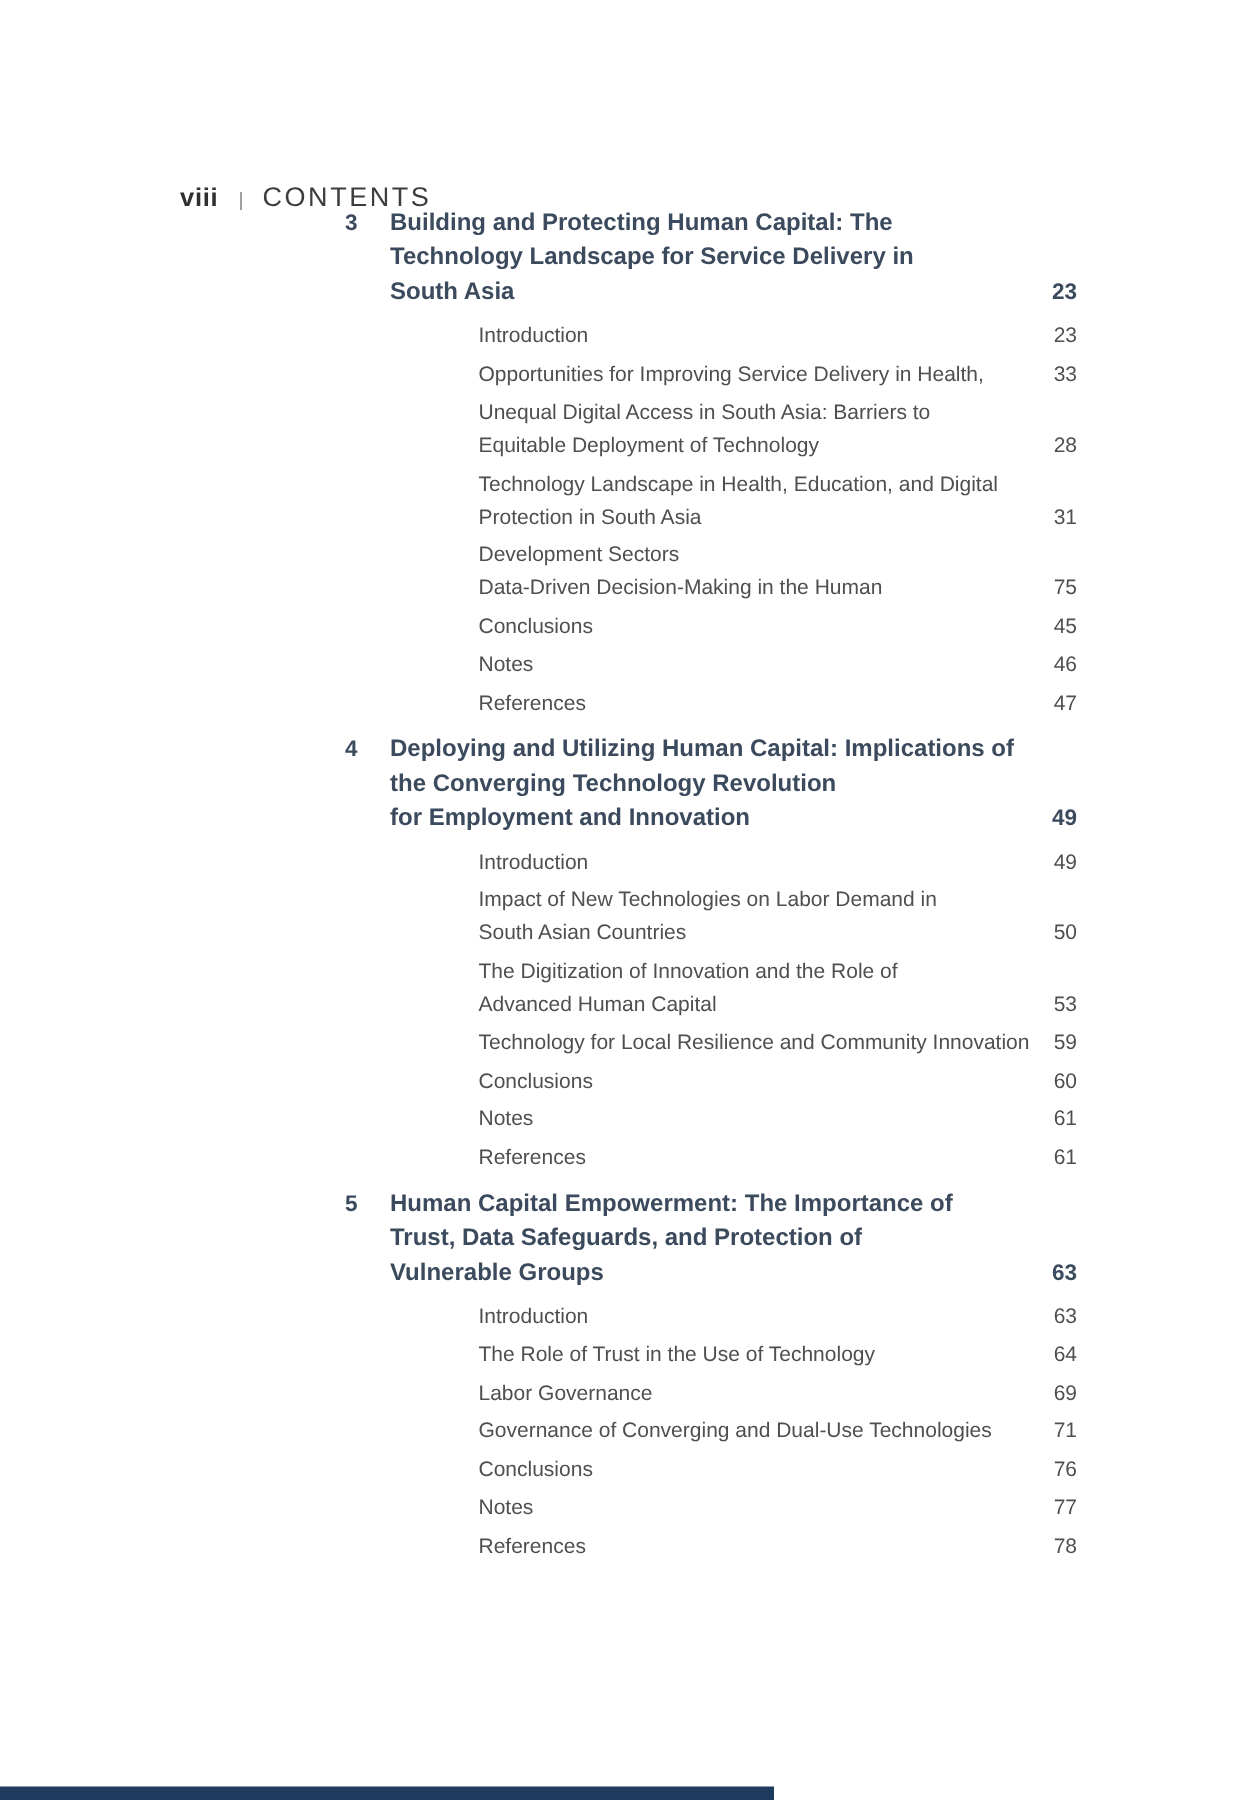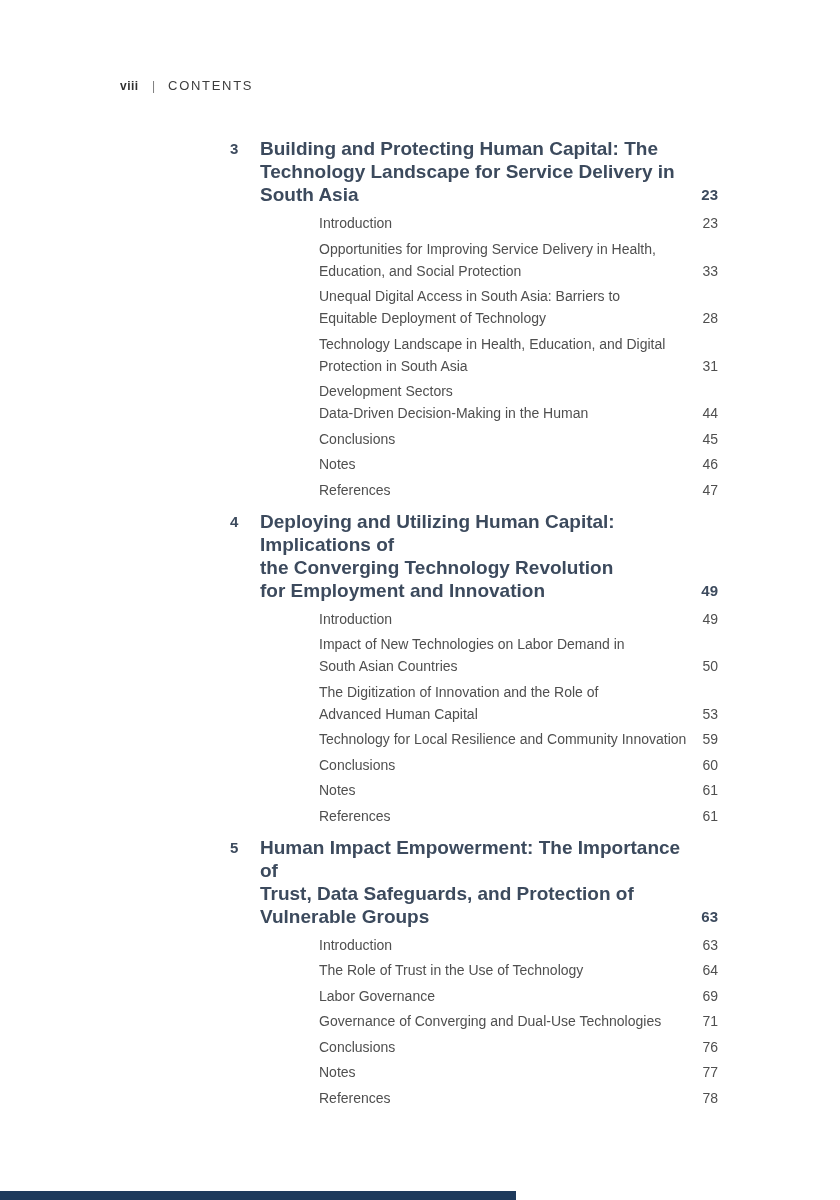--- a/index.html
+++ b/index.html
@@ -16,34 +16,34 @@
     position:relative;
     overflow:hidden;
   }
   .page{position:absolute;inset:0;background:#ffffff;}
 
   
   .running-head{
     position:absolute;top:78px;left:120px;
     display:flex;align-items:baseline;gap:13px;
   }
-  .folio{font-size:12px;font-weight:bold;color:#2f2f2f;letter-spacing:.5px;}
+  .folio{font-size:17px;font-weight:bold;color:#2f2f2f;letter-spacing:.5px;margin-top:44px;}
   .head-sep{font-size:13px;font-weight:300;color:#6b6b6b;transform:scaleX(.8);}
-  .rh-title{font-size:13px;letter-spacing:1.7px;color:var(--runhead);}
+  .rh-title{font-size:18px;letter-spacing:1.7px;color:var(--runhead);}
 
   
   .toc{position:absolute;top:137px;left:230px;width:488px;}
   .chapter{margin-bottom:9px;}
   .ch-head{display:flex;margin-bottom:6px;}
   .ch-num{
     width:30px;flex:0 0 30px;
     font-size:15px;font-weight:bold;color:var(--heading);line-height:23px;
   }
   .ch-lines{flex:1;}
-  .ch-line{font-size:19px;font-weight:bold;color:var(--heading);line-height:23px;}
+  .ch-line{font-size:16px;font-weight:bold;color:var(--heading);line-height:23px;}
   .ch-page{
     align-self:flex-end;
     font-size:15px;font-weight:bold;color:var(--heading);line-height:23px;
   }
   .entry{display:flex;margin-left:57px;margin-bottom:3.5px;}
   .entry-lines{flex:1;margin-left:32px;}
   .entry-line{font-size:14px;color:var(--body);line-height:22px;}
   .entry-page{
     align-self:flex-end;
     font-size:14px;color:var(--body);line-height:22px;
@@ -80,21 +80,20 @@
         </div>
         <div class="entry">
           <div class="entry-lines">
             <div class="entry-line">Introduction</div>
           </div>
           <span class="entry-page">23</span>
         </div>
         <div class="entry">
           <div class="entry-lines">
             <div class="entry-line">Opportunities for Improving Service Delivery in Health,</div>
-            <div class="entry-line">Education, and Social Protection</div>
           </div>
           <span class="entry-page">33</span>
         </div>
         <div class="entry">
           <div class="entry-lines">
             <div class="entry-line">Unequal Digital Access in South Asia: Barriers to</div>
             <div class="entry-line">Equitable Deployment of Technology</div>
           </div>
           <span class="entry-page">28</span>
         </div>
@@ -103,21 +102,21 @@
             <div class="entry-line">Technology Landscape in Health, Education, and Digital</div>
             <div class="entry-line">Protection in South Asia</div>
           </div>
           <span class="entry-page">31</span>
         </div>
         <div class="entry">
           <div class="entry-lines">
             <div class="entry-line">Development Sectors</div>
             <div class="entry-line">Data-Driven Decision-Making in the Human</div>
           </div>
-          <span class="entry-page">44</span>
+          <span class="entry-page">75</span>
         </div>
         <div class="entry">
           <div class="entry-lines">
             <div class="entry-line">Conclusions</div>
           </div>
           <span class="entry-page">45</span>
         </div>
         <div class="entry">
           <div class="entry-lines">
             <div class="entry-line">Notes</div>
@@ -183,21 +182,21 @@
           <div class="entry-lines">
             <div class="entry-line">References</div>
           </div>
           <span class="entry-page">61</span>
         </div>
       </section>
       <section class="chapter">
         <div class="ch-head">
           <span class="ch-num">5</span>
           <div class="ch-lines">
-            <div class="ch-line">Human Impact Empowerment: The Importance of</div>
+            <div class="ch-line">Human Capital Empowerment: The Importance of</div>
             <div class="ch-line">Trust, Data Safeguards, and Protection of</div>
             <div class="ch-line">Vulnerable Groups</div>
           </div>
           <span class="ch-page">63</span>
         </div>
         <div class="entry">
           <div class="entry-lines">
             <div class="entry-line">Introduction</div>
           </div>
           <span class="entry-page">63</span>

